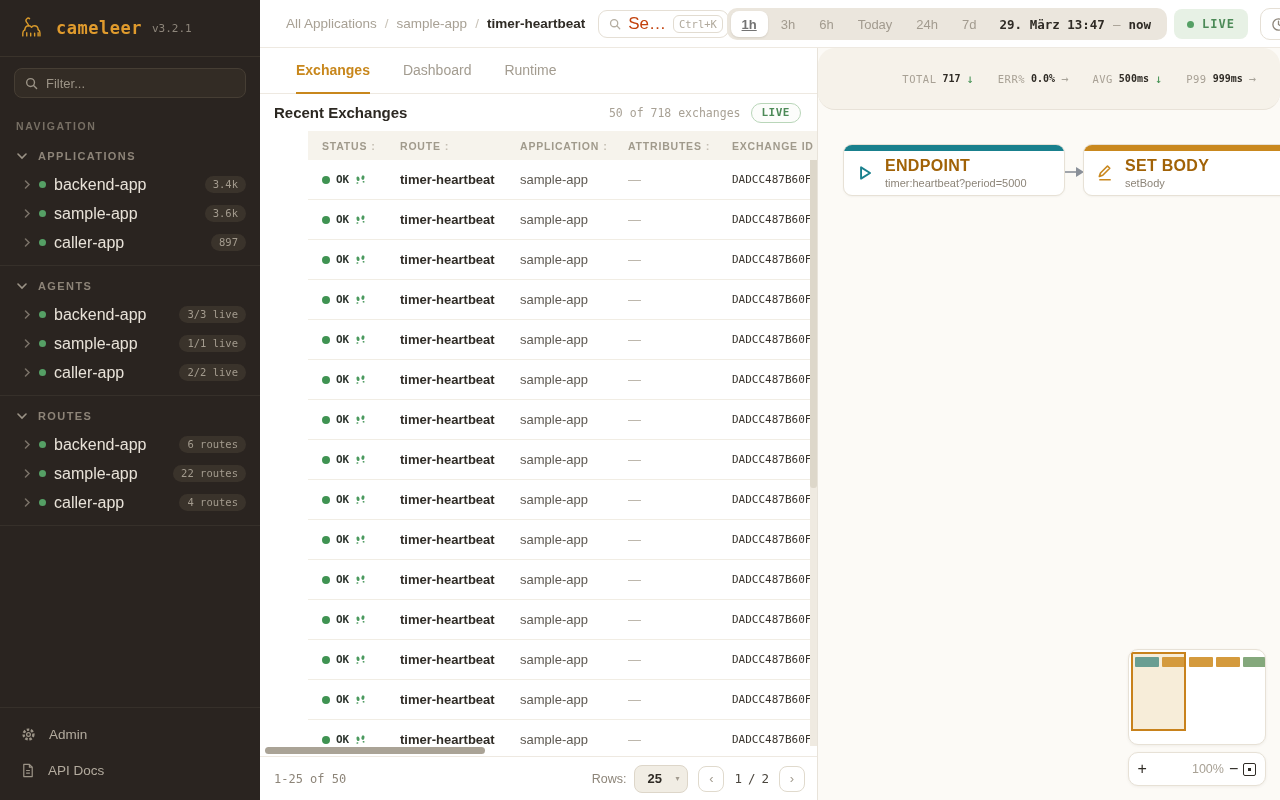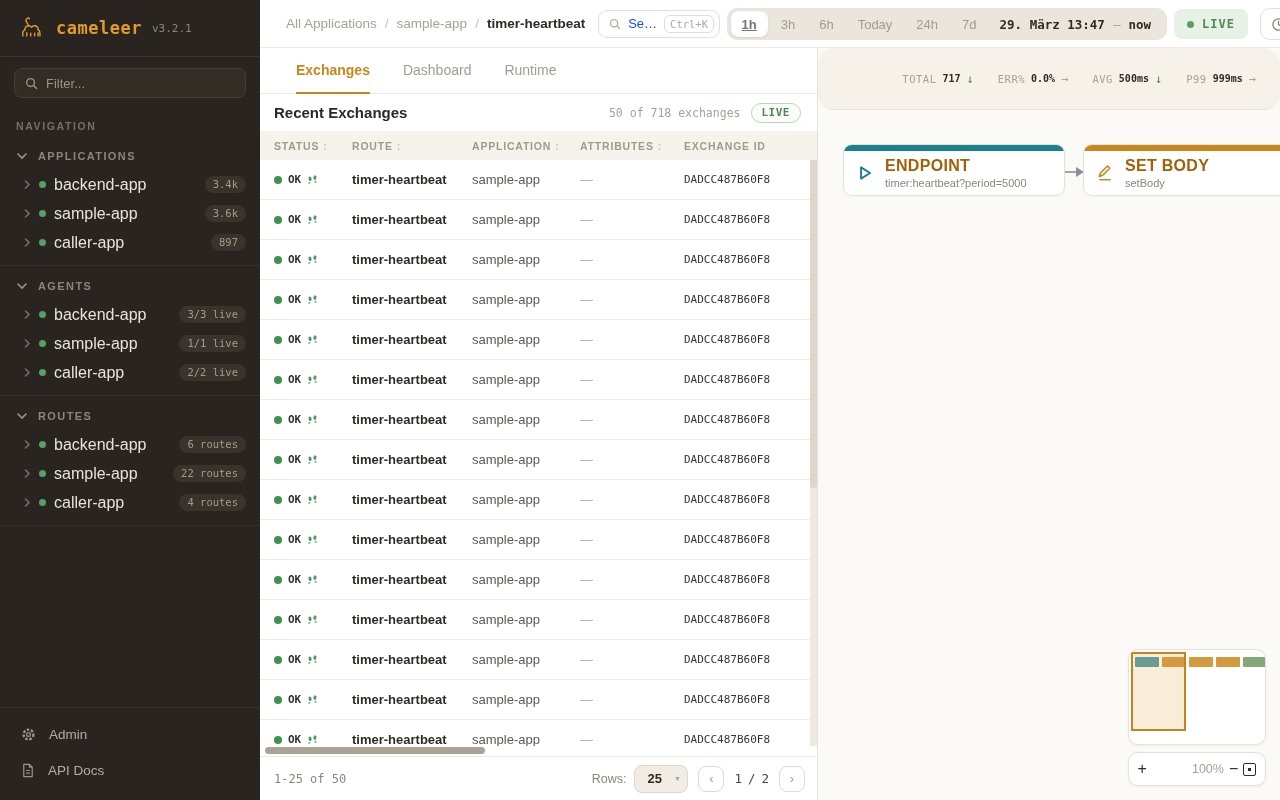--- a/index.html
+++ b/index.html
@@ -27,21 +27,21 @@
   .foot-item { height:36px; display:flex; align-items:center; gap:13px; padding:0 21px; color:#b3ab9e; font-size:13.5px; cursor:default; }
   .icon { display:inline-flex; flex:none; }
 
   
   .main { flex:1; display:flex; flex-direction:column; min-width:0; }
   .topbar { height:48px; border-bottom:1px solid #eee9e1; display:flex; align-items:center; padding-left:26px; position:relative; flex:none; background:#fff; }
   .crumbs { display:flex; align-items:center; gap:8px; font-size:13.5px; color:#a8a195; }
   .crumb-last { color:#2f2b25; font-weight:bold; }
   .crumb-sep { color:#c9c3b8; }
   .search-btn { margin-left:13px; height:28px; border:1px solid #e5dfd5; border-radius:9px; display:flex; align-items:center; gap:7px; padding:0 5px 0 10px; background:#fff; cursor:pointer; }
-  .search-btn .ph { font-size:13px; color:#1d4ed8; }
+  .search-btn .ph { font-size:17px; color:#c2410c; }
   .kbd { border:1px solid #e2dcd1; border-radius:6px; font-family:"DejaVu Sans Mono",monospace; font-size:10.5px; color:#b0a99c; padding:2px 5px; }
   .segctl { position:absolute; right:113px; top:8px; height:32px; background:#ebe6dd; border-radius:10px; display:flex; align-items:center; padding:0 4px; }
   .segbtn { height:26px; padding:0 11px; display:flex; align-items:center; border:none; background:transparent; border-radius:8px; font-size:13px; color:#a29b8f; font-family:"Liberation Sans",sans-serif; cursor:pointer; }
   .segbtn[data-active="true"] { background:#fff; color:#737373; font-weight:bold; box-shadow:0 1px 2px rgba(60,50,30,.12);text-decoration:underline; }
   .seg-date { display:flex; align-items:center; gap:8px; padding:0 12px; font-family:"DejaVu Sans Mono",monospace; font-size:12.5px; font-weight:bold; color:#2f2b25; }
   .seg-dash { color:#a29b8f; font-weight:normal; }
   .live-top { position:absolute; right:32px; top:9px; height:30px; background:#e7f1e5; border-radius:8px; display:flex; align-items:center; gap:8px; padding:0 13px; cursor:pointer; }
   .live-top .dot { width:7px; height:7px; border-radius:50%; background:#55a065; }
   .live-top .txt { font-family:"DejaVu Sans Mono",monospace; font-size:12px; font-weight:bold; color:#4c8a57; letter-spacing:1px; }
   .clock-btn { position:absolute; right:-16px; top:8px; width:36px; height:32px; border:1px solid #e5dfd5; border-radius:10px; background:#fff; display:flex; align-items:center; justify-content:center; cursor:pointer; }
@@ -50,21 +50,21 @@
 
   
   .table-panel { width:558px; flex:none; display:flex; flex-direction:column; background:#fff; border-right:1px solid #e8e3da; min-height:0; }
   .tabbar { height:46px; flex:none; border-bottom:1px solid #eee9e1; display:flex; gap:33px; padding:0 36px; }
   .tab { display:flex; align-items:center; font-size:14px; color:#a39c90; border-bottom:2px solid transparent; margin-bottom:-1px; cursor:pointer; }
   .tab[data-active="true"] { color:#c8871c; border-bottom-color:#c8871c; font-weight:bold; }
   .title-row { height:37px; flex:none; display:flex; align-items:center; padding:0 14px; }
   .tbl-title { font-size:15px; font-weight:bold; color:#2c2822; }
   .tbl-meta { margin-left:auto; font-family:"DejaVu Sans Mono",monospace; font-size:11.5px; color:#a8a195; }
   .live-pill { margin:0 2px 0 10px; border:1px solid #b9d6b9; border-radius:10px; padding:2px 10px 3px; font-family:"DejaVu Sans Mono",monospace; font-size:11px; font-weight:bold; color:#4c8a57; background:#fcfdfb; letter-spacing:.5px; }
-  .grid-cols { display:grid; grid-template-columns:78px 120px 108px 104px 1fr; align-items:center; }
+  .grid-cols { display:grid; grid-template-columns:78px 120px 108px 104px 1fr; align-items:center;margin-left:48px; }
   .thead { height:29px; flex:none; background:#f6f3ec; padding-left:14px; font-size:10.5px; font-weight:bold; letter-spacing:.8px; color:#a09a8c; }
   .th { display:flex; align-items:center; gap:4px; white-space:nowrap; overflow:hidden; }
   .sort { color:#c4beb2; font-weight:bold; font-size:11px; }
   .rows-area { flex:1; position:relative; overflow:hidden; }
   .row { height:40px; padding-left:14px; border-bottom:1px solid #f1ede4; font-size:13px; }
   .cell-status { display:flex; align-items:center; gap:6px; }
   .st-dot { width:8px; height:8px; border-radius:50%; background:#3f9352; flex:none; }
   .st-ok { font-family:"DejaVu Sans Mono",monospace; font-size:11px; font-weight:bold; color:#2e362f; }
   .cell-route { font-weight:bold; color:#2f2b25; white-space:nowrap; overflow:hidden; }
   .cell-app { color:#5d5850; white-space:nowrap; overflow:hidden; }

